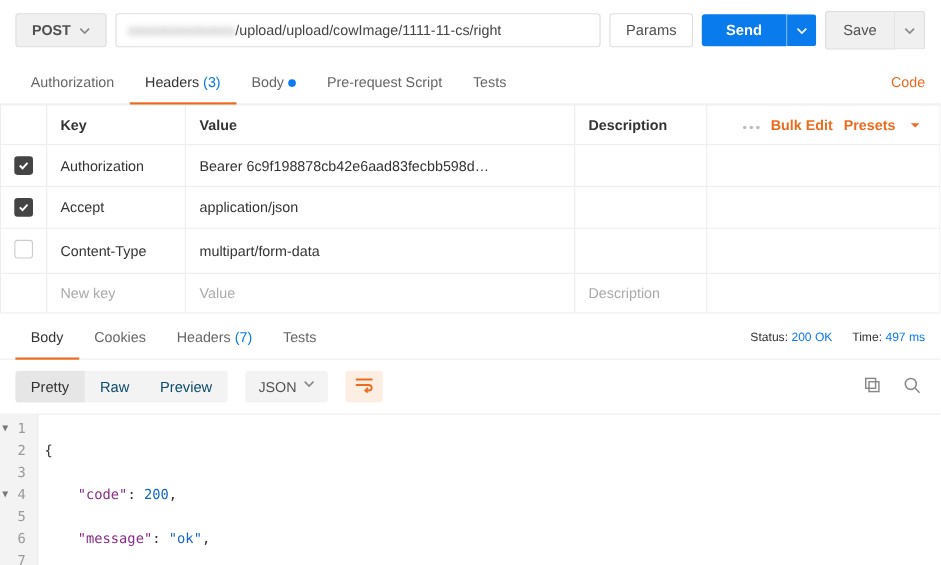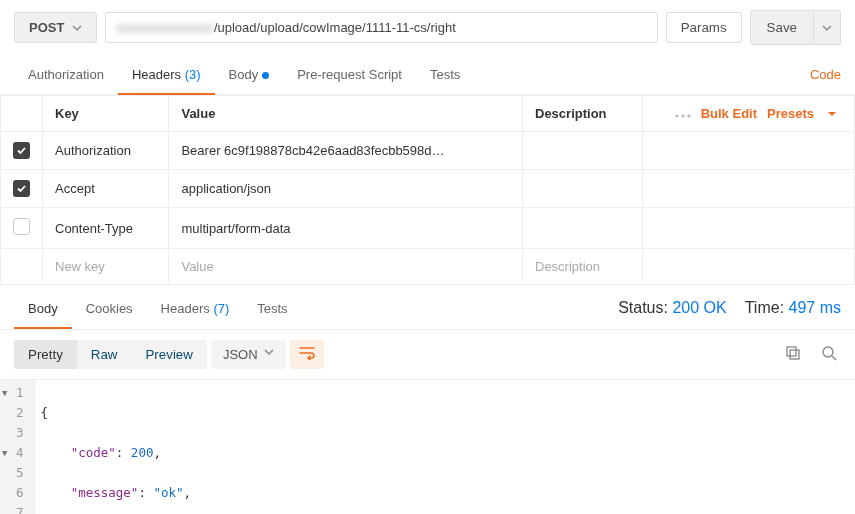--- a/index.html
+++ b/index.html
@@ -32,23 +32,23 @@
 .chk.on { background: #444; }
 .chk.off { border: 1px solid #ccc; }
 .header-actions { display: flex; gap: 10px; align-items: center; justify-content: flex-end; padding-right: 6px; }
 .dots-icon { color: #bbb; cursor: pointer; }
 .bulk-edit { color: #ed6b1f; cursor: pointer; }
 .presets { color: #ed6b1f; cursor: pointer; display: flex; align-items: center; gap: 14px; }
 .resp-tabs { display: flex; padding: 0 14px; border-bottom: 1px solid #eee; align-items: center; margin-top: 2px; }
 .resp-tab { padding: 12px 14px; color: #666; cursor: pointer; position: relative; }
 .resp-tab.active { color: #333; }
 .resp-tab.active::after { content: ""; position: absolute; left: 0; right: 0; bottom: -1px; height: 2px; background: #ed6b1f; }
-.resp-meta { margin-left: auto; display: flex; gap: 18px; padding: 12px 0; font-size: 16px; }
+.resp-meta { margin-left: auto; display: flex; gap: 18px; padding: 12px 0; font-size: 11px; }
 .resp-meta .val { color: #097bed; }
-.view-bar { display: flex; padding: 10px 14px; gap: 4px; align-items: center; }
+.view-bar { display: flex; padding: 10px 14px; gap: 16px; align-items: center; }
 .view-seg { display: flex; background: #f3f3f3; border-radius: 3px; overflow: hidden; }
 .view-seg button { border: none; background: transparent; padding: 7px 14px; color: #0c4a6e; cursor: pointer; }
 .view-seg button.active { background: #e6e6e6; color: #333; font-weight: 500; }
 .format-select { display: flex; background: #f3f3f3; border-radius: 3px; padding: 7px 12px; color: #555; cursor: pointer; gap: 6px; }
 .wrap-btn { background: #fdeee3; border-radius: 3px; padding: 6px 9px; cursor: pointer; }
 .right-icons { margin-left: auto; display: flex; gap: 12px; }
 .icon-btn { cursor: pointer; color: #888; padding: 4px; }
 .code-area { display: flex; font-family: Menlo, Consolas, monospace; font-size: 12.5px; line-height: 20px; border-top: 1px solid #eee; }
 .gutter { background: #f3f3f3; padding: 3px 0; text-align: right; color: #999; user-select: none; border-right: 1px solid #eee; }
 .gutter div { padding: 0 10px 0 16px; position: relative; }
@@ -67,20 +67,28 @@
     <span>POST</span>
     <svg width="10" height="10" viewBox="0 0 10 10">
         <path d="M1 3 L5 7 L9 3" stroke="#888" stroke-width="1.5" fill="none"></path>
       </svg>
   </div>
   <div class="url-input">
     <span class="url-blur">xxxxxxxxxxxxxxx</span>
       <span>/upload/upload/cowImage/1111-11-cs/right</span>
   </div>
   <button class="params-btn">Params</button>
+  <div class="send-group">
+    <button class="send-btn">Send</button>
+    <button class="send-caret">
+      <svg width="10" height="10" viewBox="0 0 10 10">
+          <path d="M1 3 L5 7 L9 3" stroke="#fff" stroke-width="1.5" fill="none"></path>
+        </svg>
+    </button>
+  </div>
   <div class="save-group">
     <button class="save-btn">Save</button>
     <button class="save-caret">
       <svg width="10" height="10" viewBox="0 0 10 10">
           <path d="M1 3 L5 7 L9 3" stroke="#888" stroke-width="1.5" fill="none"></path>
         </svg>
     </button>
   </div>
 </div>
 

